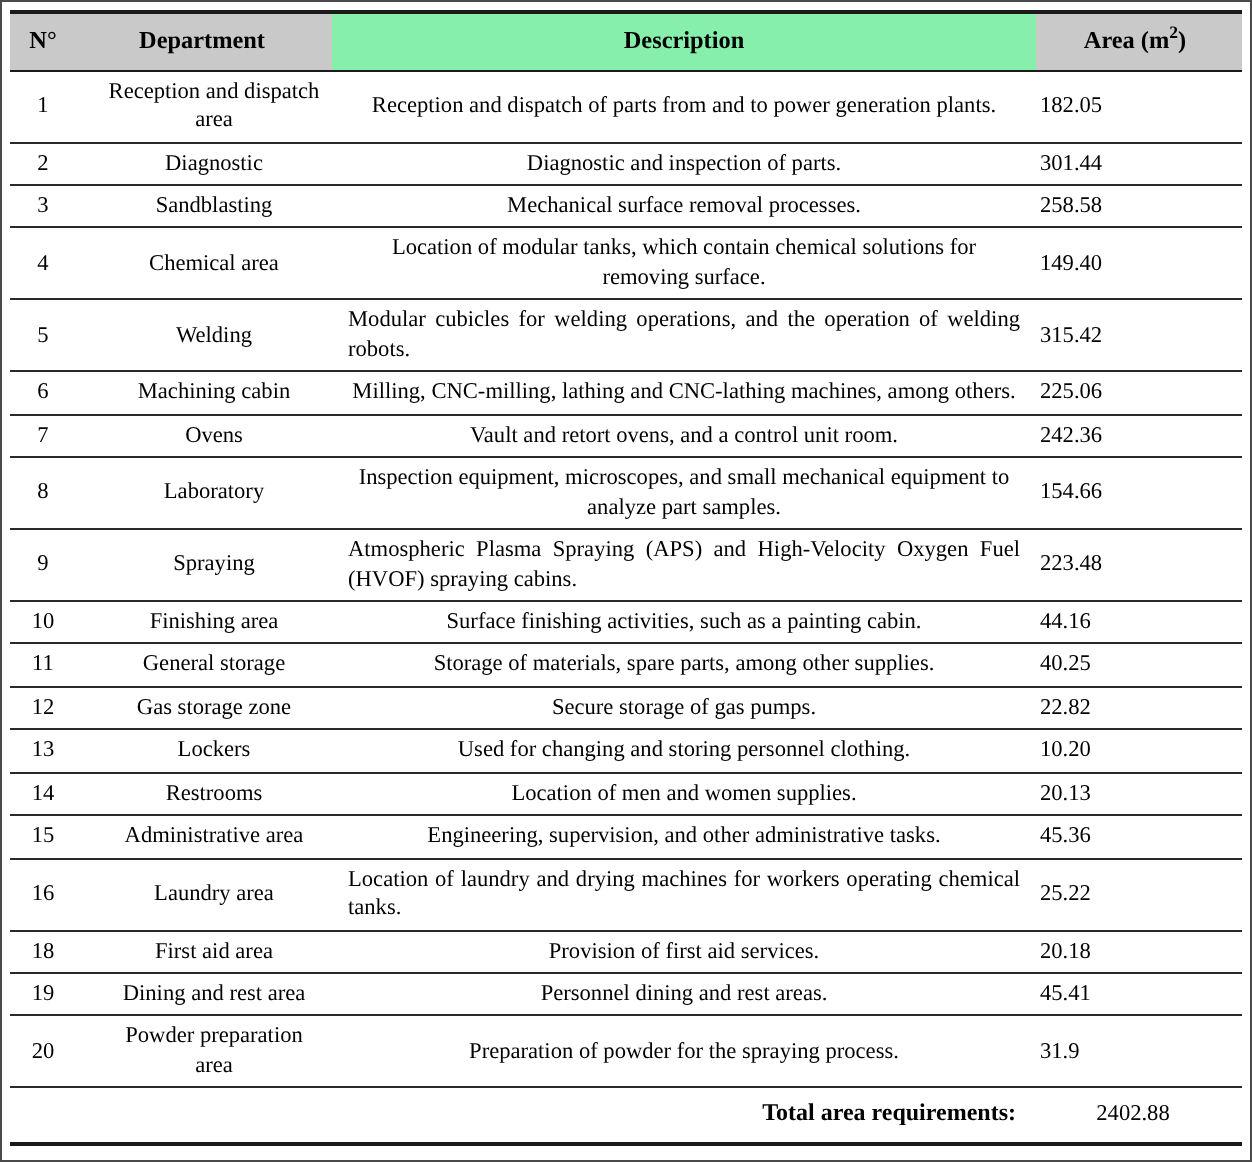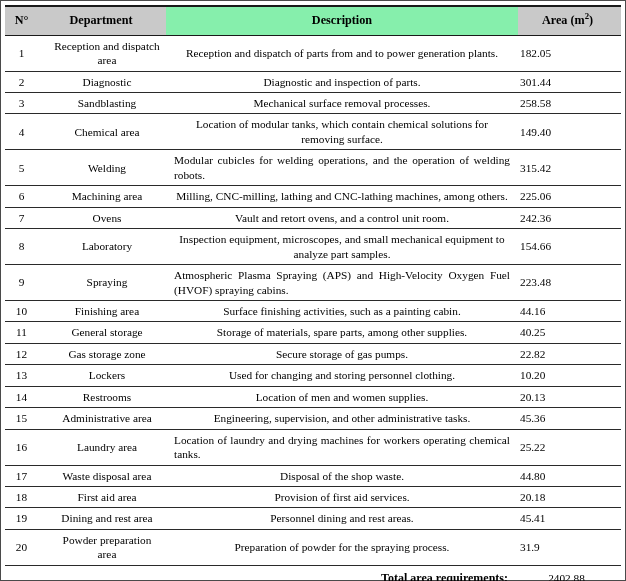--- a/index.html
+++ b/index.html
@@ -161,21 +161,21 @@
             <td class="cell-area">149.40</td>
           </tr>
           <tr>
             <td class="cell-no">5</td>
             <td class="cell-dept">Welding</td>
             <td class="cell-desc justify">Modular cubicles for welding operations, and the operation of welding robots.</td>
             <td class="cell-area">315.42</td>
           </tr>
           <tr>
             <td class="cell-no">6</td>
-            <td class="cell-dept">Machining area</td>
+            <td class="cell-dept">Machining cabin</td>
             <td class="cell-desc">Milling, CNC-milling, lathing and CNC-lathing machines, among others.</td>
             <td class="cell-area">225.06</td>
           </tr>
           <tr>
             <td class="cell-no">7</td>
             <td class="cell-dept">Ovens</td>
             <td class="cell-desc">Vault and retort ovens, and a control unit room.</td>
             <td class="cell-area">242.36</td>
           </tr>
           <tr>
@@ -224,26 +224,20 @@
             <td class="cell-no">15</td>
             <td class="cell-dept">Administrative area</td>
             <td class="cell-desc">Engineering, supervision, and other administrative tasks.</td>
             <td class="cell-area">45.36</td>
           </tr>
           <tr>
             <td class="cell-no">16</td>
             <td class="cell-dept">Laundry area</td>
             <td class="cell-desc justify">Location of laundry and drying machines for workers operating chemical tanks.</td>
             <td class="cell-area">25.22</td>
-          </tr>
-          <tr>
-            <td class="cell-no">17</td>
-            <td class="cell-dept">Waste disposal area</td>
-            <td class="cell-desc">Disposal of the shop waste.</td>
-            <td class="cell-area">44.80</td>
           </tr>
           <tr>
             <td class="cell-no">18</td>
             <td class="cell-dept">First aid area</td>
             <td class="cell-desc">Provision of first aid services.</td>
             <td class="cell-area">20.18</td>
           </tr>
           <tr>
             <td class="cell-no">19</td>
             <td class="cell-dept">Dining and rest area</td>

